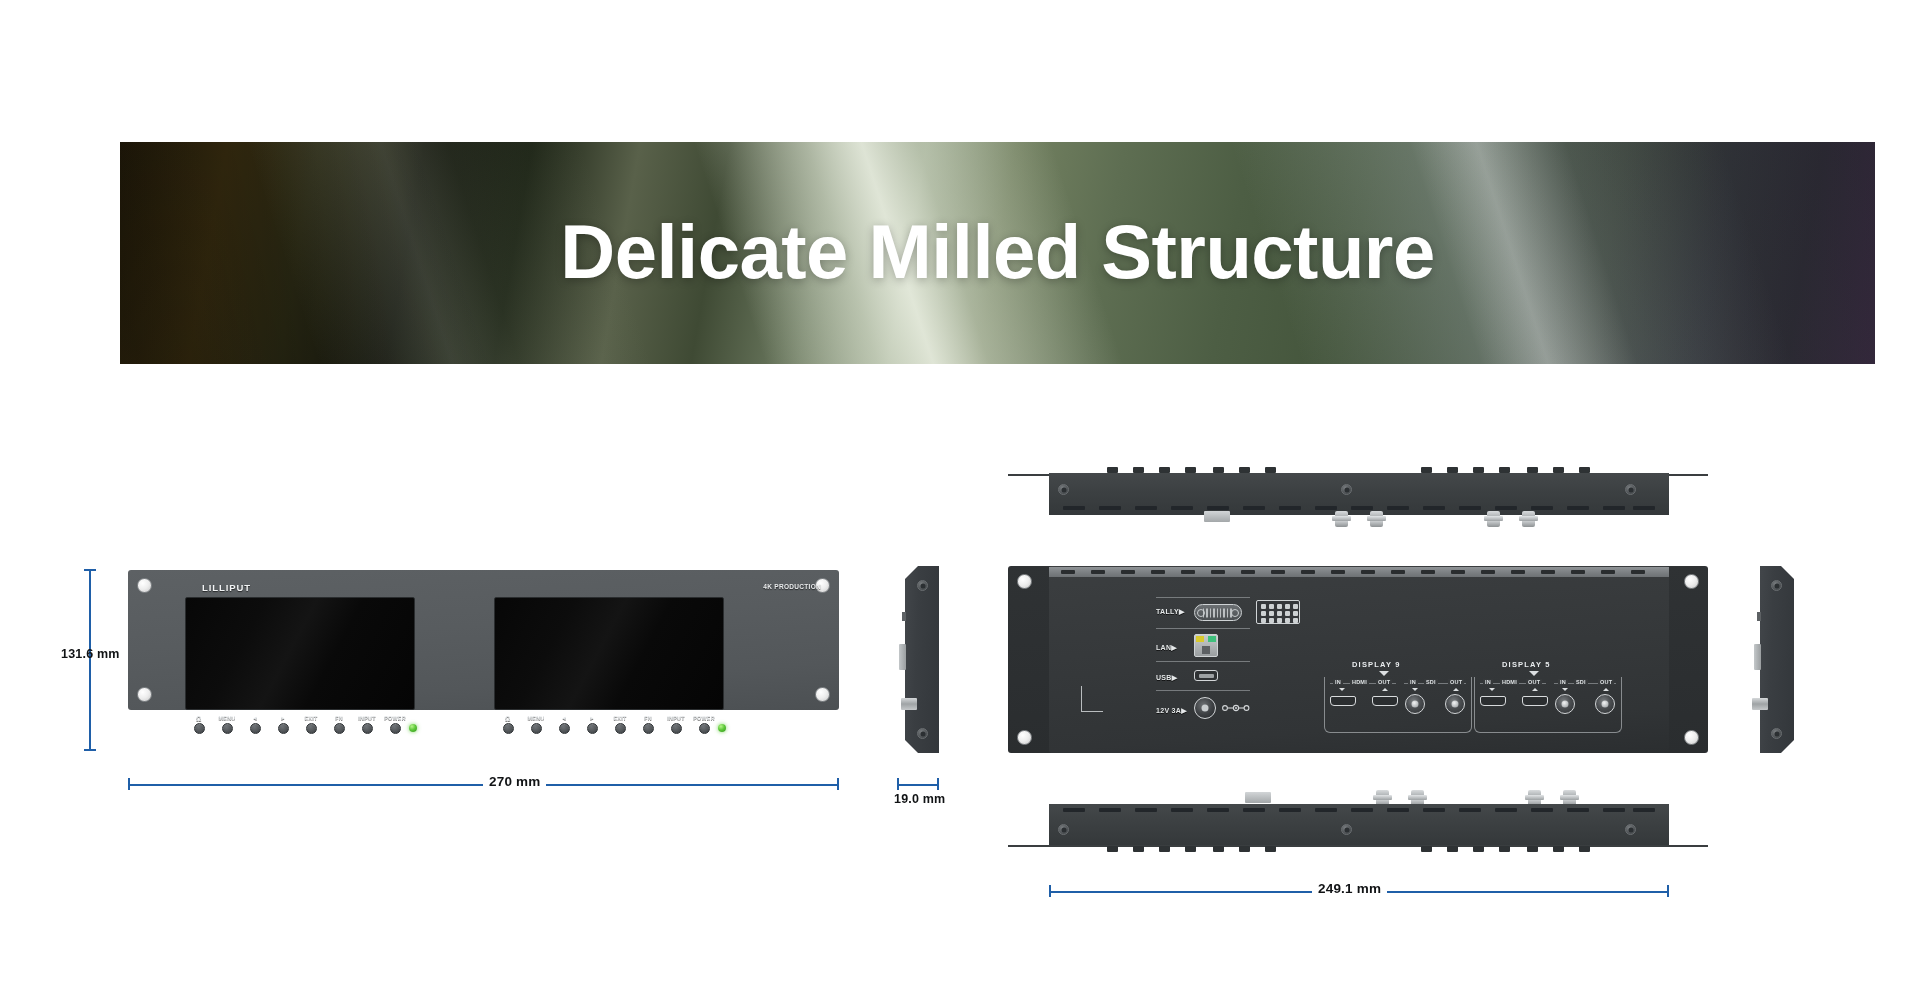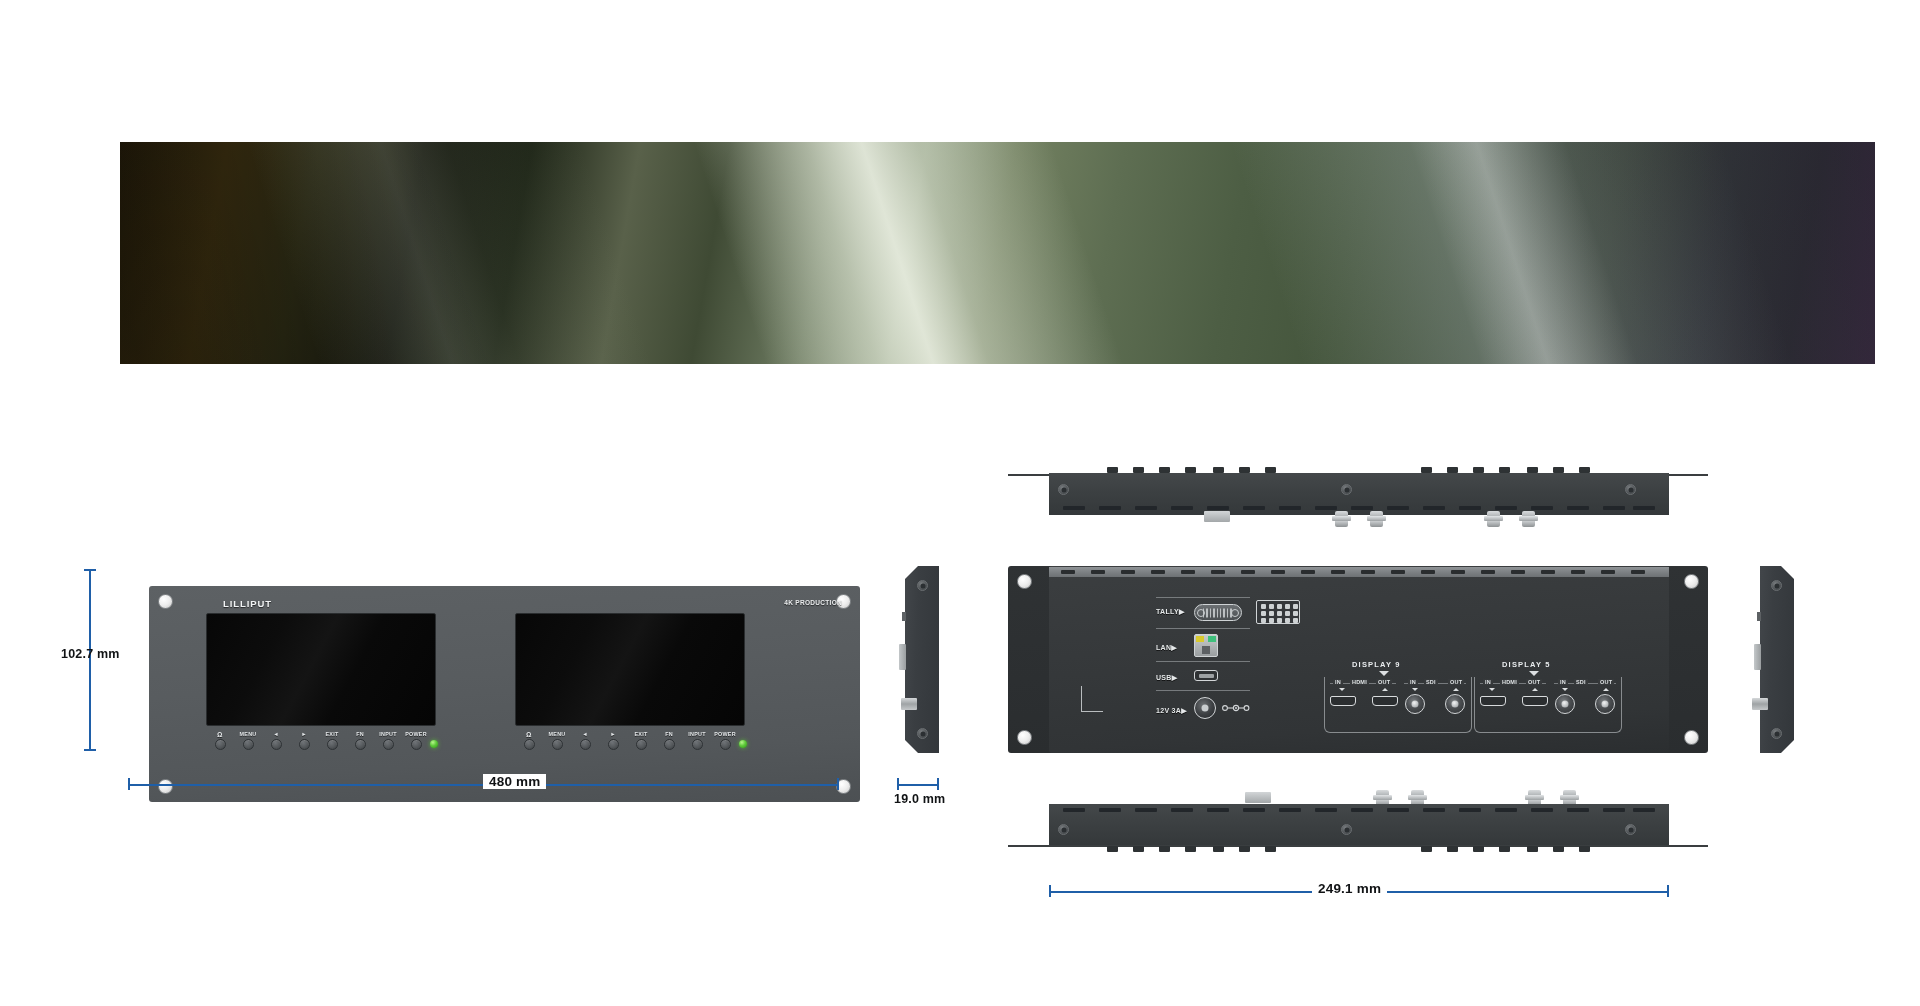--- a/index.html
+++ b/index.html
@@ -345,23 +345,24 @@
 <div id="page">
 
   <div class="banner">
     <div class="banner-bg">
       <div class="bg-l1"></div>
       <div class="bg-l5"></div>
       <div class="bg-l3"></div>
       <div class="bg-l2"></div>
       <div class="bg-l4"></div>
     </div>
-  </div>
-
-  <div class="panel-body" style="left:128px; top:586px; width:711px; height:216px;margin-left:21px;">
+    <div class="banner-title">Delicate Milled Structure</div>
+  </div>
+
+  <div class="panel-body" style="left:128px; top:570px; width:711px; height:140px;">
     <div class="rack-hole" style="left:9px; top:8px;"></div>
     <div class="rack-hole" style="right:9px; top:8px;"></div>
     <div class="rack-hole" style="left:9px; bottom:8px;"></div>
     <div class="rack-hole" style="right:9px; bottom:8px;"></div>
 
     <div class="brand-text" style="left:74px; top:12px; font-size:9.5px;">LILLIPUT</div>
     <div class="brand-text" style="right:18px; top:13px; font-size:6.5px; letter-spacing:0.3px; opacity:0.95;">4K PRODUCTION</div>
 
     <div class="screen" style="left:57px; top:27px; width:230px; height:113px;"></div>
     <div style="position:absolute; left:57px; top:145px; width:230px; height:24px;">
@@ -435,28 +436,28 @@
         <div class="ctrl-knob"></div>
       </div>
       <div class="led-green" style="left:224px; top:9px;"></div>
     </div>
   </div>
 
   <div>
     <div class="dim-cap-v" style="left:84px; top:569px;"></div>
     <div class="dim-line-v" style="left:89px; top:570px; height:180px;"></div>
     <div class="dim-cap-v" style="left:84px; top:749px;"></div>
-    <div class="dim-text sm" style="left:55px; top:654px; transform:translateY(-50%); background:transparent;">102.7 mm</div>
+    <div class="dim-text sm" style="left:55px; top:654px; transform:translateY(-50%); background:transparent;">131.6 mm</div>
   </div>
 
   <div>
     <div class="dim-cap-h" style="left:128px; top:778px;"></div>
     <div class="dim-line-h" style="left:128px; top:784px; width:711px;"></div>
     <div class="dim-cap-h" style="left:837px; top:778px;"></div>
-    <div class="dim-text" style="left:483px; top:774px;">480 mm</div>
+    <div class="dim-text" style="left:483px; top:774px;">270 mm</div>
   </div>
 
   <div style="position:absolute; left:897px; top:566px; width:42px; height:187px;">
     <div class="side-body" style="left:8px; top:0; width:34px; height:187px;
                 clip-path: polygon(0 13px, 13px 0, 100% 0, 100% 100%, 13px 100%, 0 calc(100% - 13px));"></div>
     <div class="edge-screw" style="left:20px; top:14px;"></div>
     <div class="edge-screw" style="left:20px; top:162px;"></div>
     <div class="side-tab" style="left:2px; top:78px;"></div>
     <div class="side-bnc" style="left:4px; top:132px;"></div>
     <div style="position:absolute; left:5px; top:46px; width:4px; height:9px; background:#5d6164;"></div>

